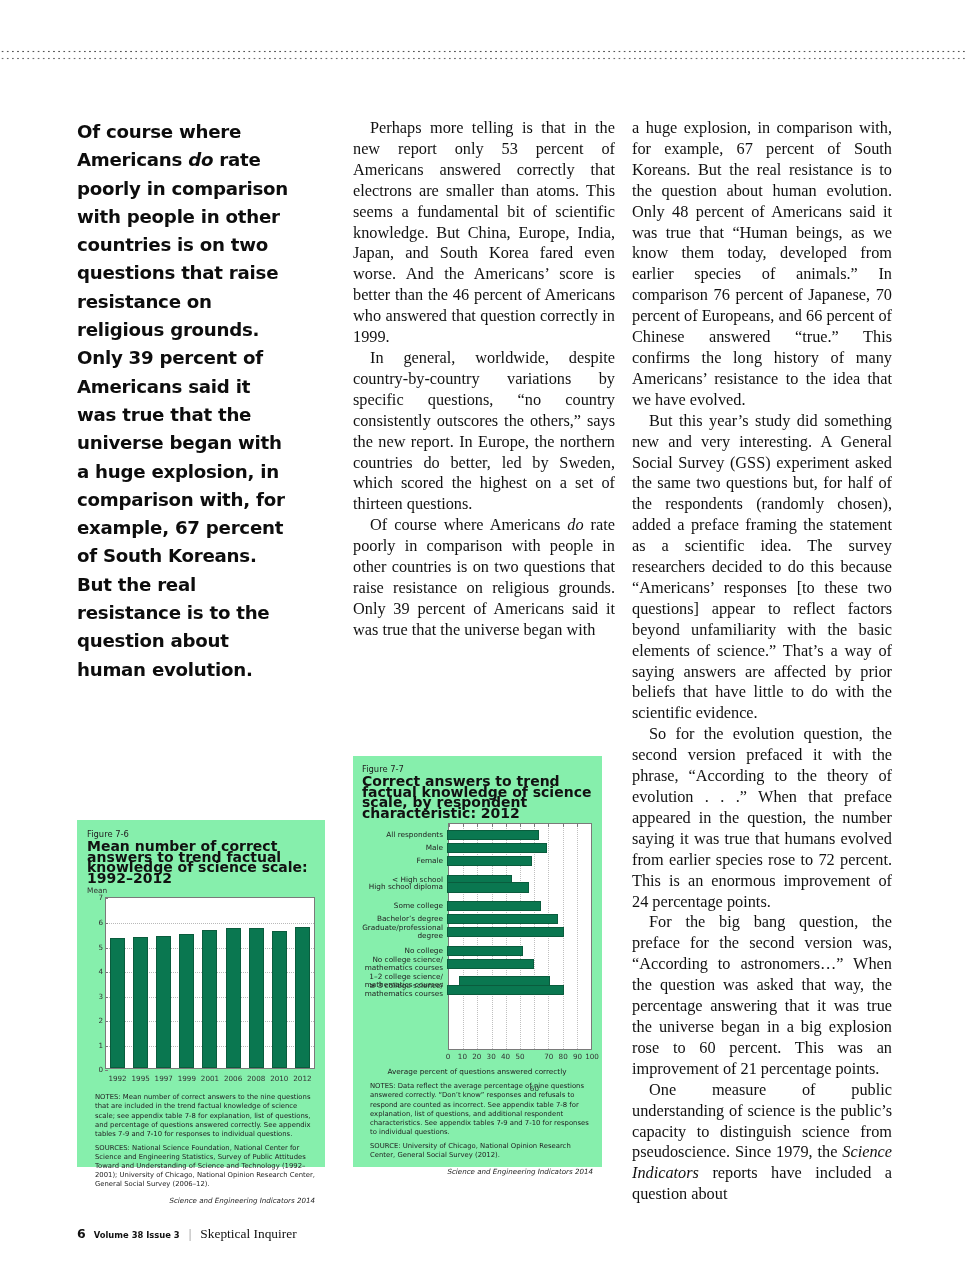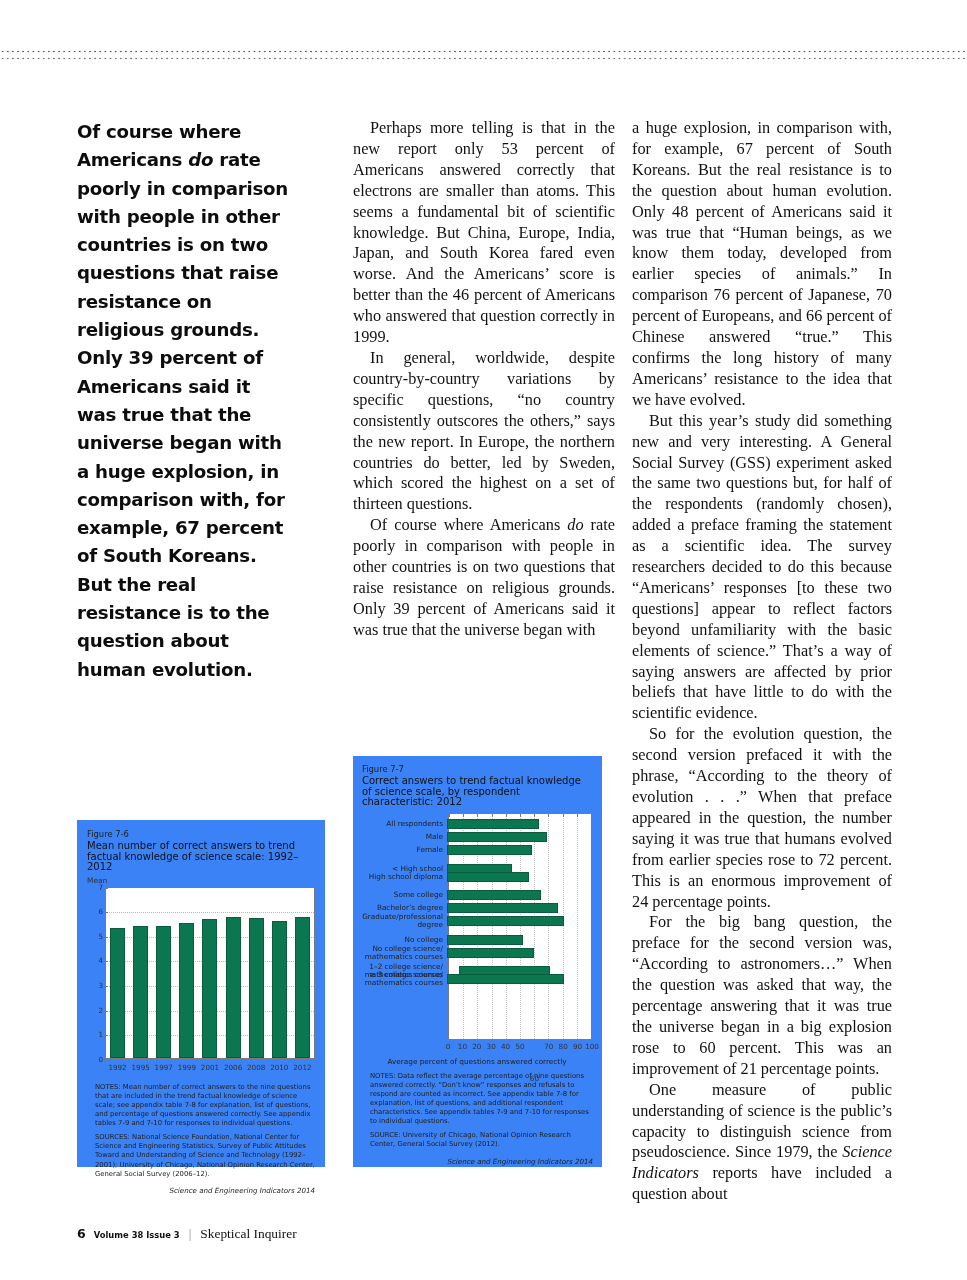--- a/index.html
+++ b/index.html
@@ -76,21 +76,21 @@
     text-justify: inter-word;
     hyphens: none;
     font-family: "Liberation Serif", serif;
   }
   .body-text p.indent { text-indent: 17px; }
   .body-text p em { font-style: italic; }
 
   
   .figure {
     position: absolute;
-    background: #3b82f6;
+    background: #86efac;
     font-family: "DejaVu Sans", sans-serif;
     color: #1a1a1a;
     box-sizing: border-box;
   }
   #figure-7-6 {
     left: 77px;
     top: 820px;
     width: 248px;
     height: 347px;
     padding: 9px 10px 8px 10px;
@@ -104,23 +104,23 @@
   }
 
   .fig-number {
     font-size: 8.4px;
     line-height: 11px;
     font-weight: normal;
     color: #222;
     margin: 0 0 1px 0;
   }
   .fig-title {
-    font-size: 10px;
+    font-size: 14px;
     line-height: 10.6px;
-    font-weight: normal;
+    font-weight: bold;
     color: #111;
     margin: 0;
   }
   .fig-axis-unit {
     font-size: 7.4px;
     line-height: 9px;
     color: #333;
     margin: 3px 0 0 0;
   }
 

